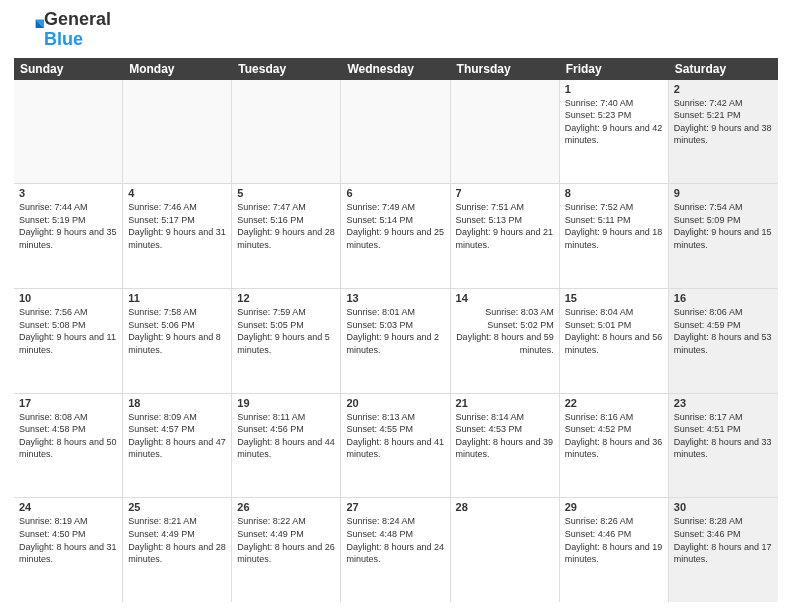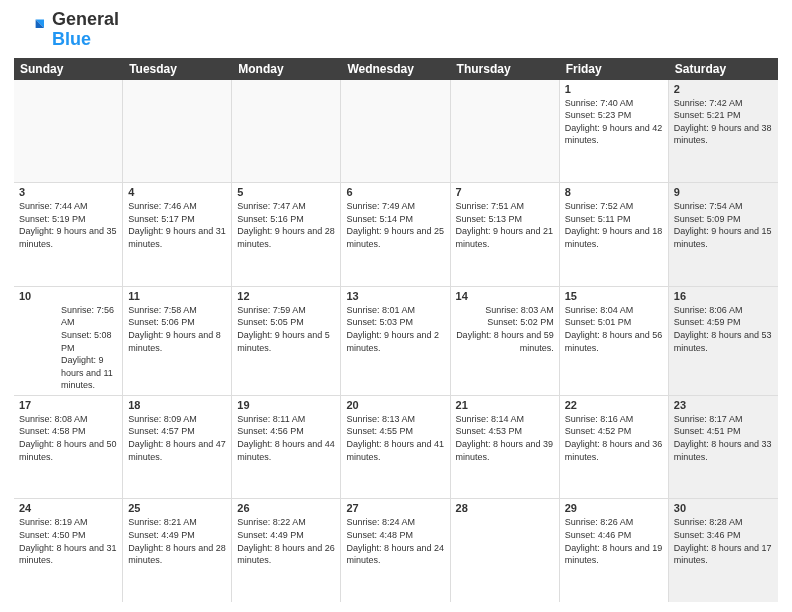--- a/index.html
+++ b/index.html
@@ -19,21 +19,21 @@
     }
     .header {
       display: flex;
       justify-content: space-between;
       align-items: flex-start;
       margin-bottom: 8px;
     }
     .logo {
       display: flex;
       align-items: center;
-      gap: 8px;
+      gap: 0;
     }
     .logo-text {
       font-size: 18px;
       font-weight: bold;
       color: #333;
       line-height: 1.1;
     }
     .logo-icon {
       width: 28px;
       height: 28px;
@@ -130,22 +130,22 @@
     </div>
     <div class="title-block">
       <div class="month-title"></div>
       <div class="location"></div>
     </div>
   </div>
 
   <div class="calendar">
     <div class="cal-header" id="cal-header">
         <div class="cal-header-cell">Sunday</div>
+        <div class="cal-header-cell">Monday</div>
         <div class="cal-header-cell">Tuesday</div>
-        <div class="cal-header-cell">Monday</div>
         <div class="cal-header-cell">Wednesday</div>
         <div class="cal-header-cell">Thursday</div>
         <div class="cal-header-cell">Friday</div>
         <div class="cal-header-cell">Saturday</div>
       </div>
     <div class="cal-body" id="cal-body">
         <div class="cal-row">
           <div class="cal-cell empty"></div>
           <div class="cal-cell empty"></div>
           <div class="cal-cell empty"></div>
@@ -204,21 +204,21 @@
           <div class="cal-cell shaded">
             <span class="day-num">9</span>
             <div class="cell-text" style="white-space: pre-wrap;">Sunrise: 7:54 AM
 Sunset: 5:09 PM
 Daylight: 9 hours and 15 minutes.</div>
           </div>
         </div>
         <div class="cal-row">
           <div class="cal-cell">
             <span class="day-num">10</span>
-            <div class="cell-text" style="white-space: pre-wrap; margin-left: 42px;">Sunrise: 7:56 AM
+            <div class="cell-text" style="white-space: pre-wrap;">Sunrise: 7:56 AM
 Sunset: 5:08 PM
 Daylight: 9 hours and 11 minutes.</div>
           </div>
           <div class="cal-cell">
             <span class="day-num">11</span>
             <div class="cell-text" style="white-space: pre-wrap;">Sunrise: 7:58 AM
 Sunset: 5:06 PM
 Daylight: 9 hours and 8 minutes.</div>
           </div>
           <div class="cal-cell">

